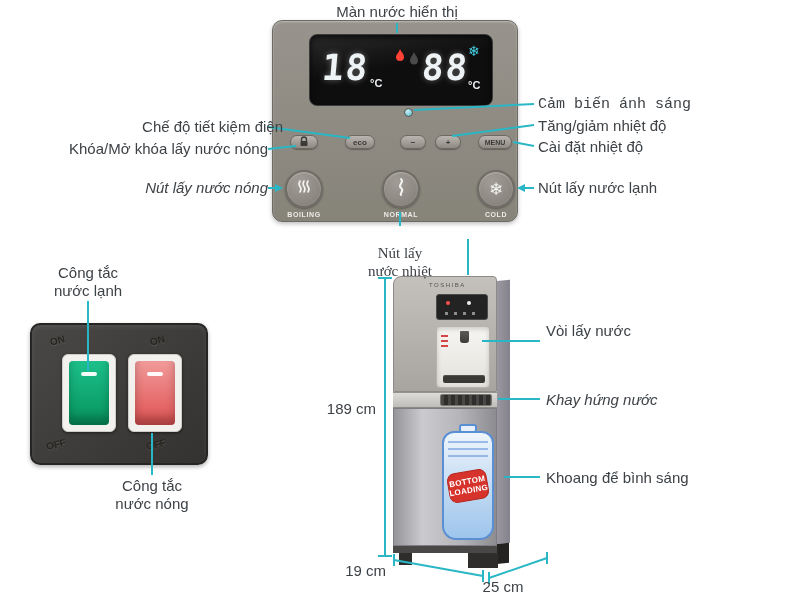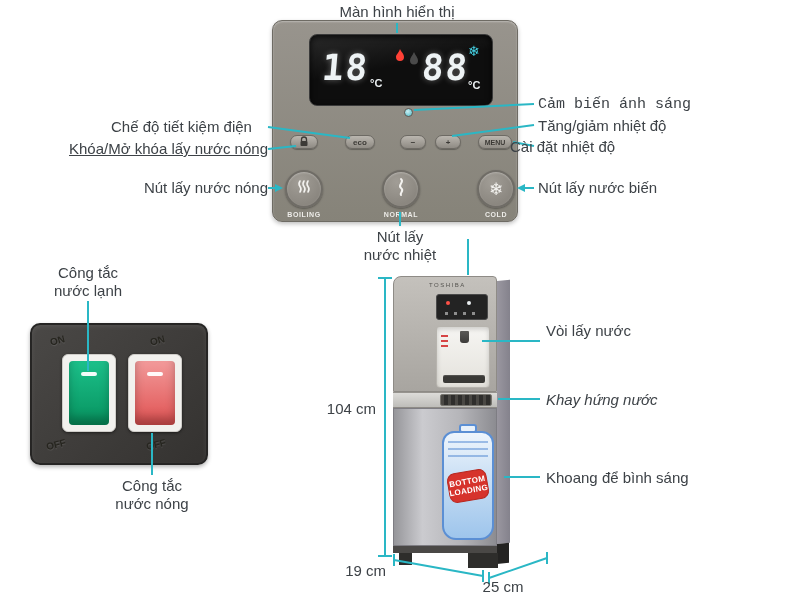--- a/index.html
+++ b/index.html
@@ -226,44 +226,44 @@
     <line x1="483" y1="570" x2="483" y2="582"></line>
 
     <line x1="489" y1="578" x2="547" y2="558"></line>
     <line x1="489" y1="572" x2="489" y2="584"></line>
     <line x1="547" y1="552" x2="547" y2="564"></line>
   </g>
   <polygon points="283,188 275,184 275,192" fill="#2ab7c5"></polygon>
   <polygon points="517,188 525,184 525,192" fill="#2ab7c5"></polygon>
 </svg>
 
-<div class="ann center" style="left:297px; top:3px; width:200px;">Màn hình hiển thị</div>
+<div class="ann center" style="left:297px; top:3px; width:200px;">Màn nước hiển thị</div>
 
 <div class="ann" style="left:538px; top:96px;font-family:Liberation Mono, monospace;">Cảm biến ánh sáng</div>
 <div class="ann" style="left:538px; top:117px;">Tăng/giảm nhiệt độ</div>
-<div class="ann" style="left:510px; top:138px;">Cài đặt nhiệt độ</div>
-<div class="ann" style="left:538px; top:179px;">Nút lấy nước biến</div>
-
-<div class="ann right" style="left:95px; top:118px; width:173px;text-align:center;">Chế độ tiết kiệm điện</div>
-<div class="ann right" style="left:58px; top:140px; width:210px;text-decoration:underline;">Khóa/Mở khóa lấy nước nóng</div>
-<div class="ann right" style="left:130px; top:179px; width:138px;">Nút lấy nước nóng</div>
-
-<div class="ann center" style="left:350px; top:228px; width:100px;">
+<div class="ann" style="left:538px; top:138px;">Cài đặt nhiệt độ</div>
+<div class="ann" style="left:538px; top:179px;">Nút lấy nước lạnh</div>
+
+<div class="ann right" style="left:110px; top:118px; width:173px;">Chế độ tiết kiệm điện</div>
+<div class="ann right" style="left:58px; top:140px; width:210px;">Khóa/Mở khóa lấy nước nóng</div>
+<div class="ann right" style="left:130px; top:179px; width:138px;font-style:italic;">Nút lấy nước nóng</div>
+
+<div class="ann center" style="left:350px; top:244px; width:100px;font-family:Liberation Serif, serif;">
   <span class="ln">Nút lấy</span>
   <span class="ln">nước nhiệt</span>
 </div>
 
 <div class="ann center" style="left:38px; top:264px; width:100px;">
   <span class="ln">Công tắc</span>
   <span class="ln">nước lạnh</span>
 </div>
 <div class="ann center" style="left:102px; top:477px; width:100px;">
   <span class="ln">Công tắc</span>
   <span class="ln">nước nóng</span>
 </div>
 
 <div class="ann" style="left:546px; top:322px;">Vòi lấy nước</div>
 <div class="ann" style="left:546px; top:391px;font-style:italic;">Khay hứng nước</div>
 <div class="ann" style="left:546px; top:469px;">Khoang để bình sáng</div>
 
-<div class="ann right" style="left:308px; top:400px; width:68px;">104 cm</div>
+<div class="ann right" style="left:308px; top:400px; width:68px;">189 cm</div>
 <div class="ann right" style="left:334px; top:562px; width:52px;">19 cm</div>
 <div class="ann center" style="left:472px; top:578px; width:62px;">25 cm</div>
 
 </body></html>

